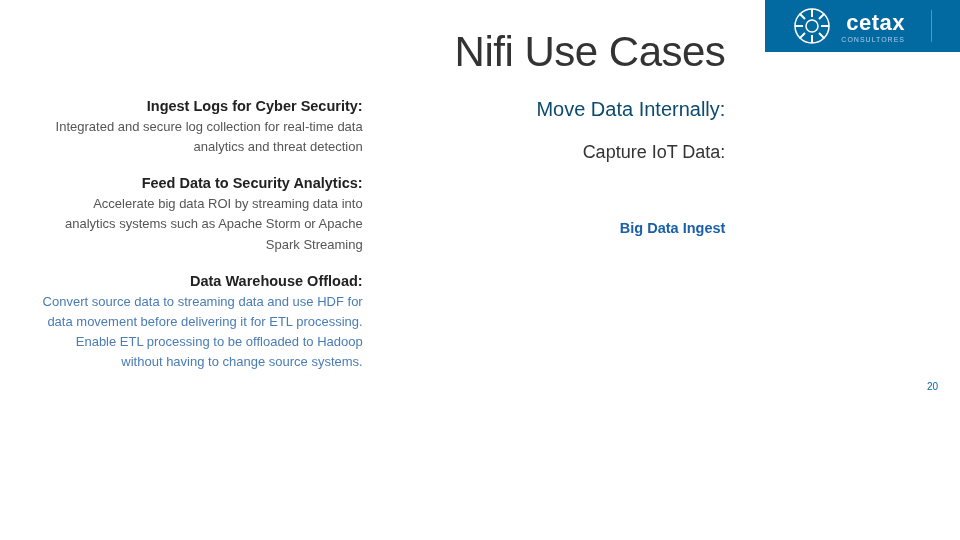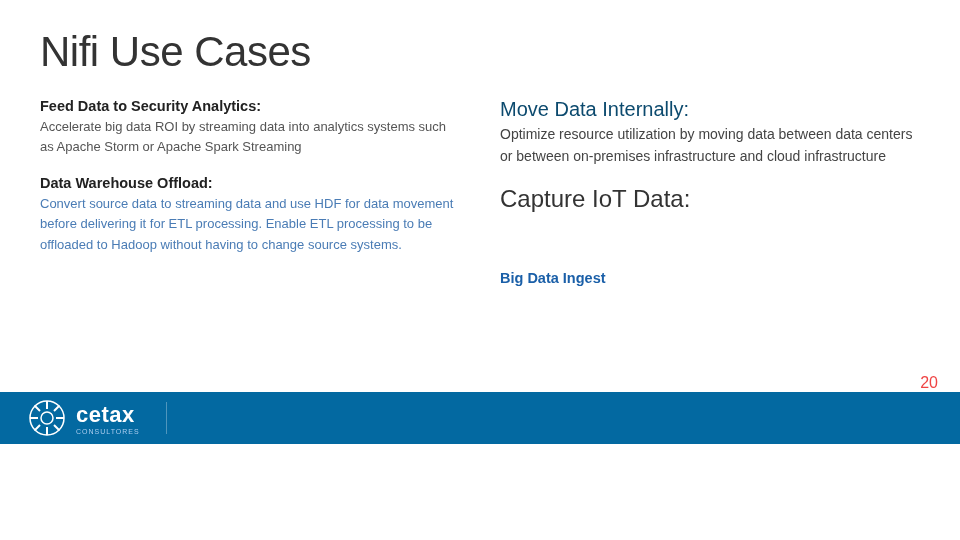--- a/index.html
+++ b/index.html
@@ -11,21 +11,22 @@
       overflow: hidden;
       position: relative;
     }
 
     .slide {
       width: 960px;
       height: 444px;
       background: #ffffff;
       position: relative;
       display: flex;
-      flex-direction: column;
+      flex-direction: row;
+      text-align: right;
     }
 
     .main-content {
       flex: 1;
       padding: 28px 40px 16px 40px;
       display: flex;
       flex-direction: column;
     }
 
     .page-title {
@@ -75,22 +76,22 @@
 
     .section {
       display: flex;
       flex-direction: column;
     }
 
     .page-number {
       position: absolute;
       bottom: 52px;
       right: 22px;
-      font-size: 16px;
-      color: #ef4444;
+      font-size: 10px;
+      color: #0369a1;
     }
 
     
     .footer {
       height: 52px;
       background: #0369a1;
       display: flex;
       align-items: center;
       padding: 0 28px;
       position: relative;
@@ -159,42 +160,45 @@
 <div class="slide">
 
   <div class="main-content">
 
     <h1 class="page-title">Nifi Use Cases</h1>
 
     <div class="columns">
 
       <div class="left-col">
 
+        <div class="section">
+          <div class="section-title">Ingest Logs for Cyber Security:</div>
+          <div class="section-body">Integrated and secure log collection for real-time data analytics and threat detection</div>
+        </div>
 
         <div class="section">
           <div class="section-title">Feed Data to Security Analytics:</div>
           <div class="section-body">Accelerate big data ROI by streaming data into analytics systems such as Apache Storm or Apache Spark Streaming</div>
         </div>
 
         <div class="section">
           <div class="section-title">Data Warehouse Offload:</div>
           <div class="section-body blue-text">Convert source data to streaming data and use HDF for data movement before delivering it for ETL processing. Enable ETL processing to be offloaded to Hadoop without having to change source systems.</div>
         </div>
 
       </div>
 
       <div class="right-col">
 
         <div class="section">
           <div class="section-title" style="font-size:20px; font-weight:300; color:#0c4a6e;">Move Data Internally:</div>
-          <div class="section-body" style="font-size:14px; color:#444;">Optimize resource utilization by moving data between data centers or between on-premises infrastructure and cloud infrastructure</div>
-        </div>
-
-        <div class="section">
-          <div class="section-title" style="font-size:24px; font-weight:300; color:#333;">Capture IoT Data:</div>
+        </div>
+
+        <div class="section">
+          <div class="section-title" style="font-size:18px; font-weight:300; color:#333;">Capture IoT Data:</div>
         </div>
 
         <div class="section">
           <div class="section-title" style="color:#1a5fa8;">Big Data Ingest</div>
         </div>
 
       </div>
 
     </div>
 

